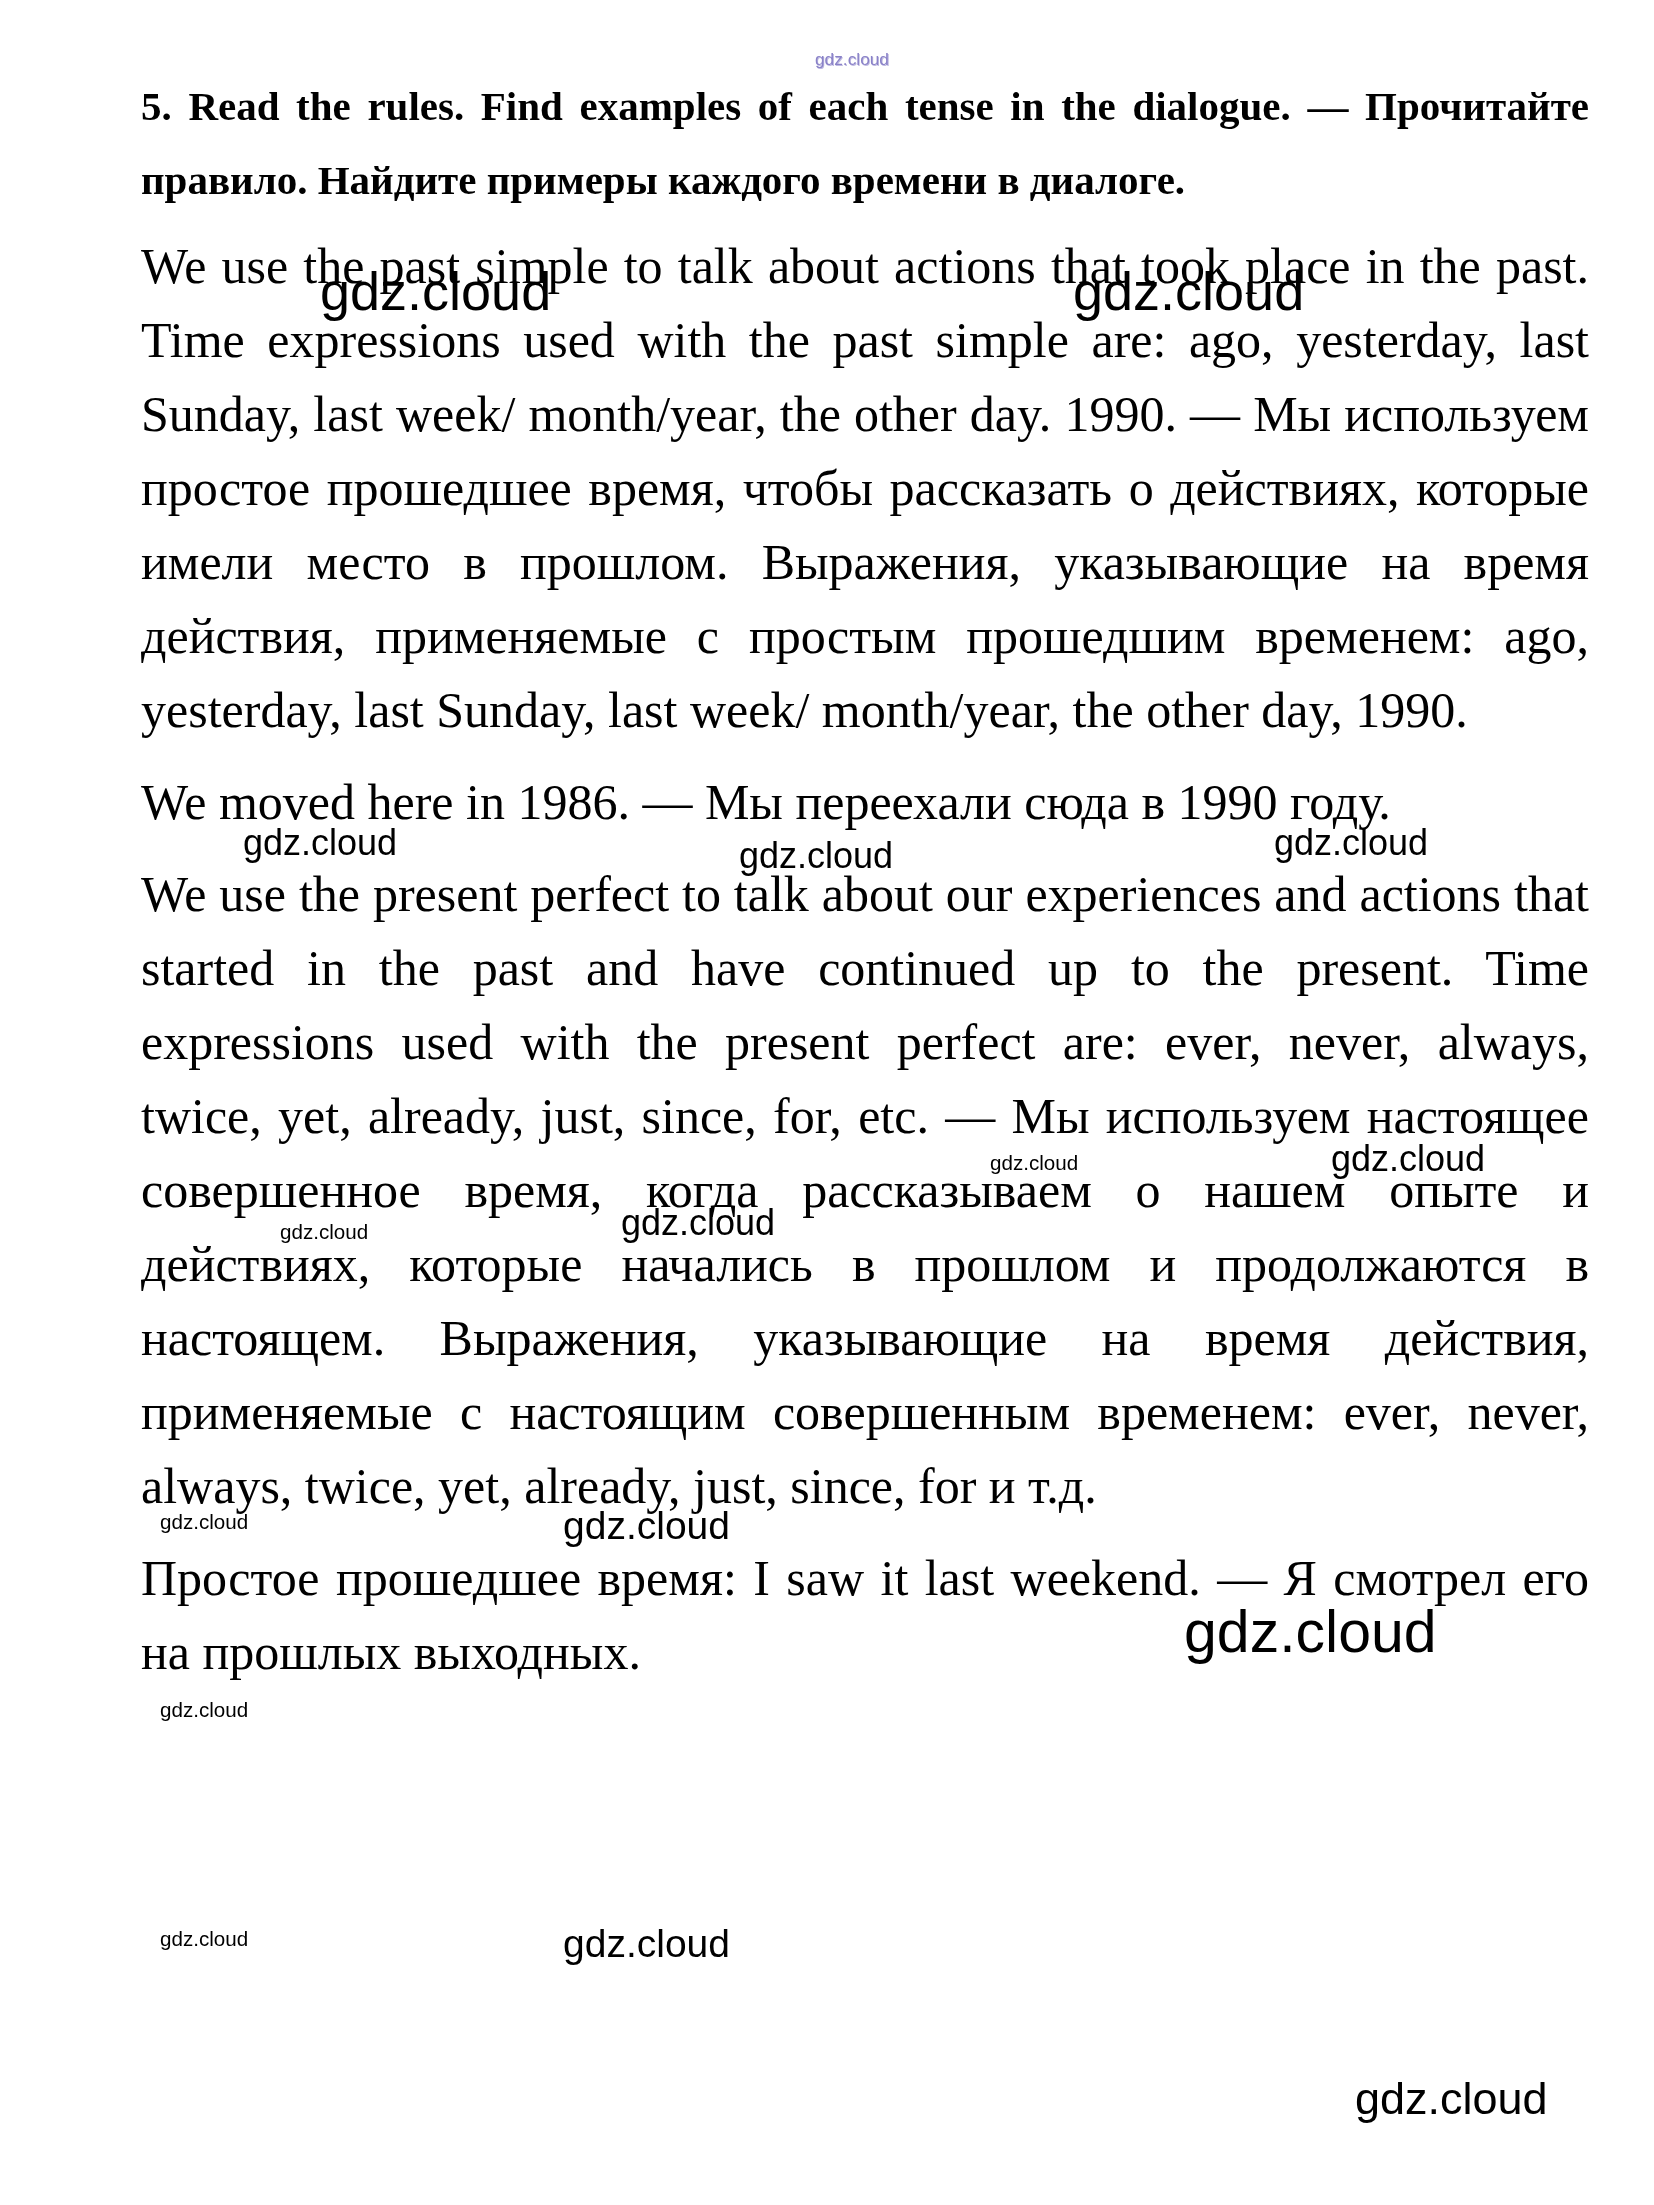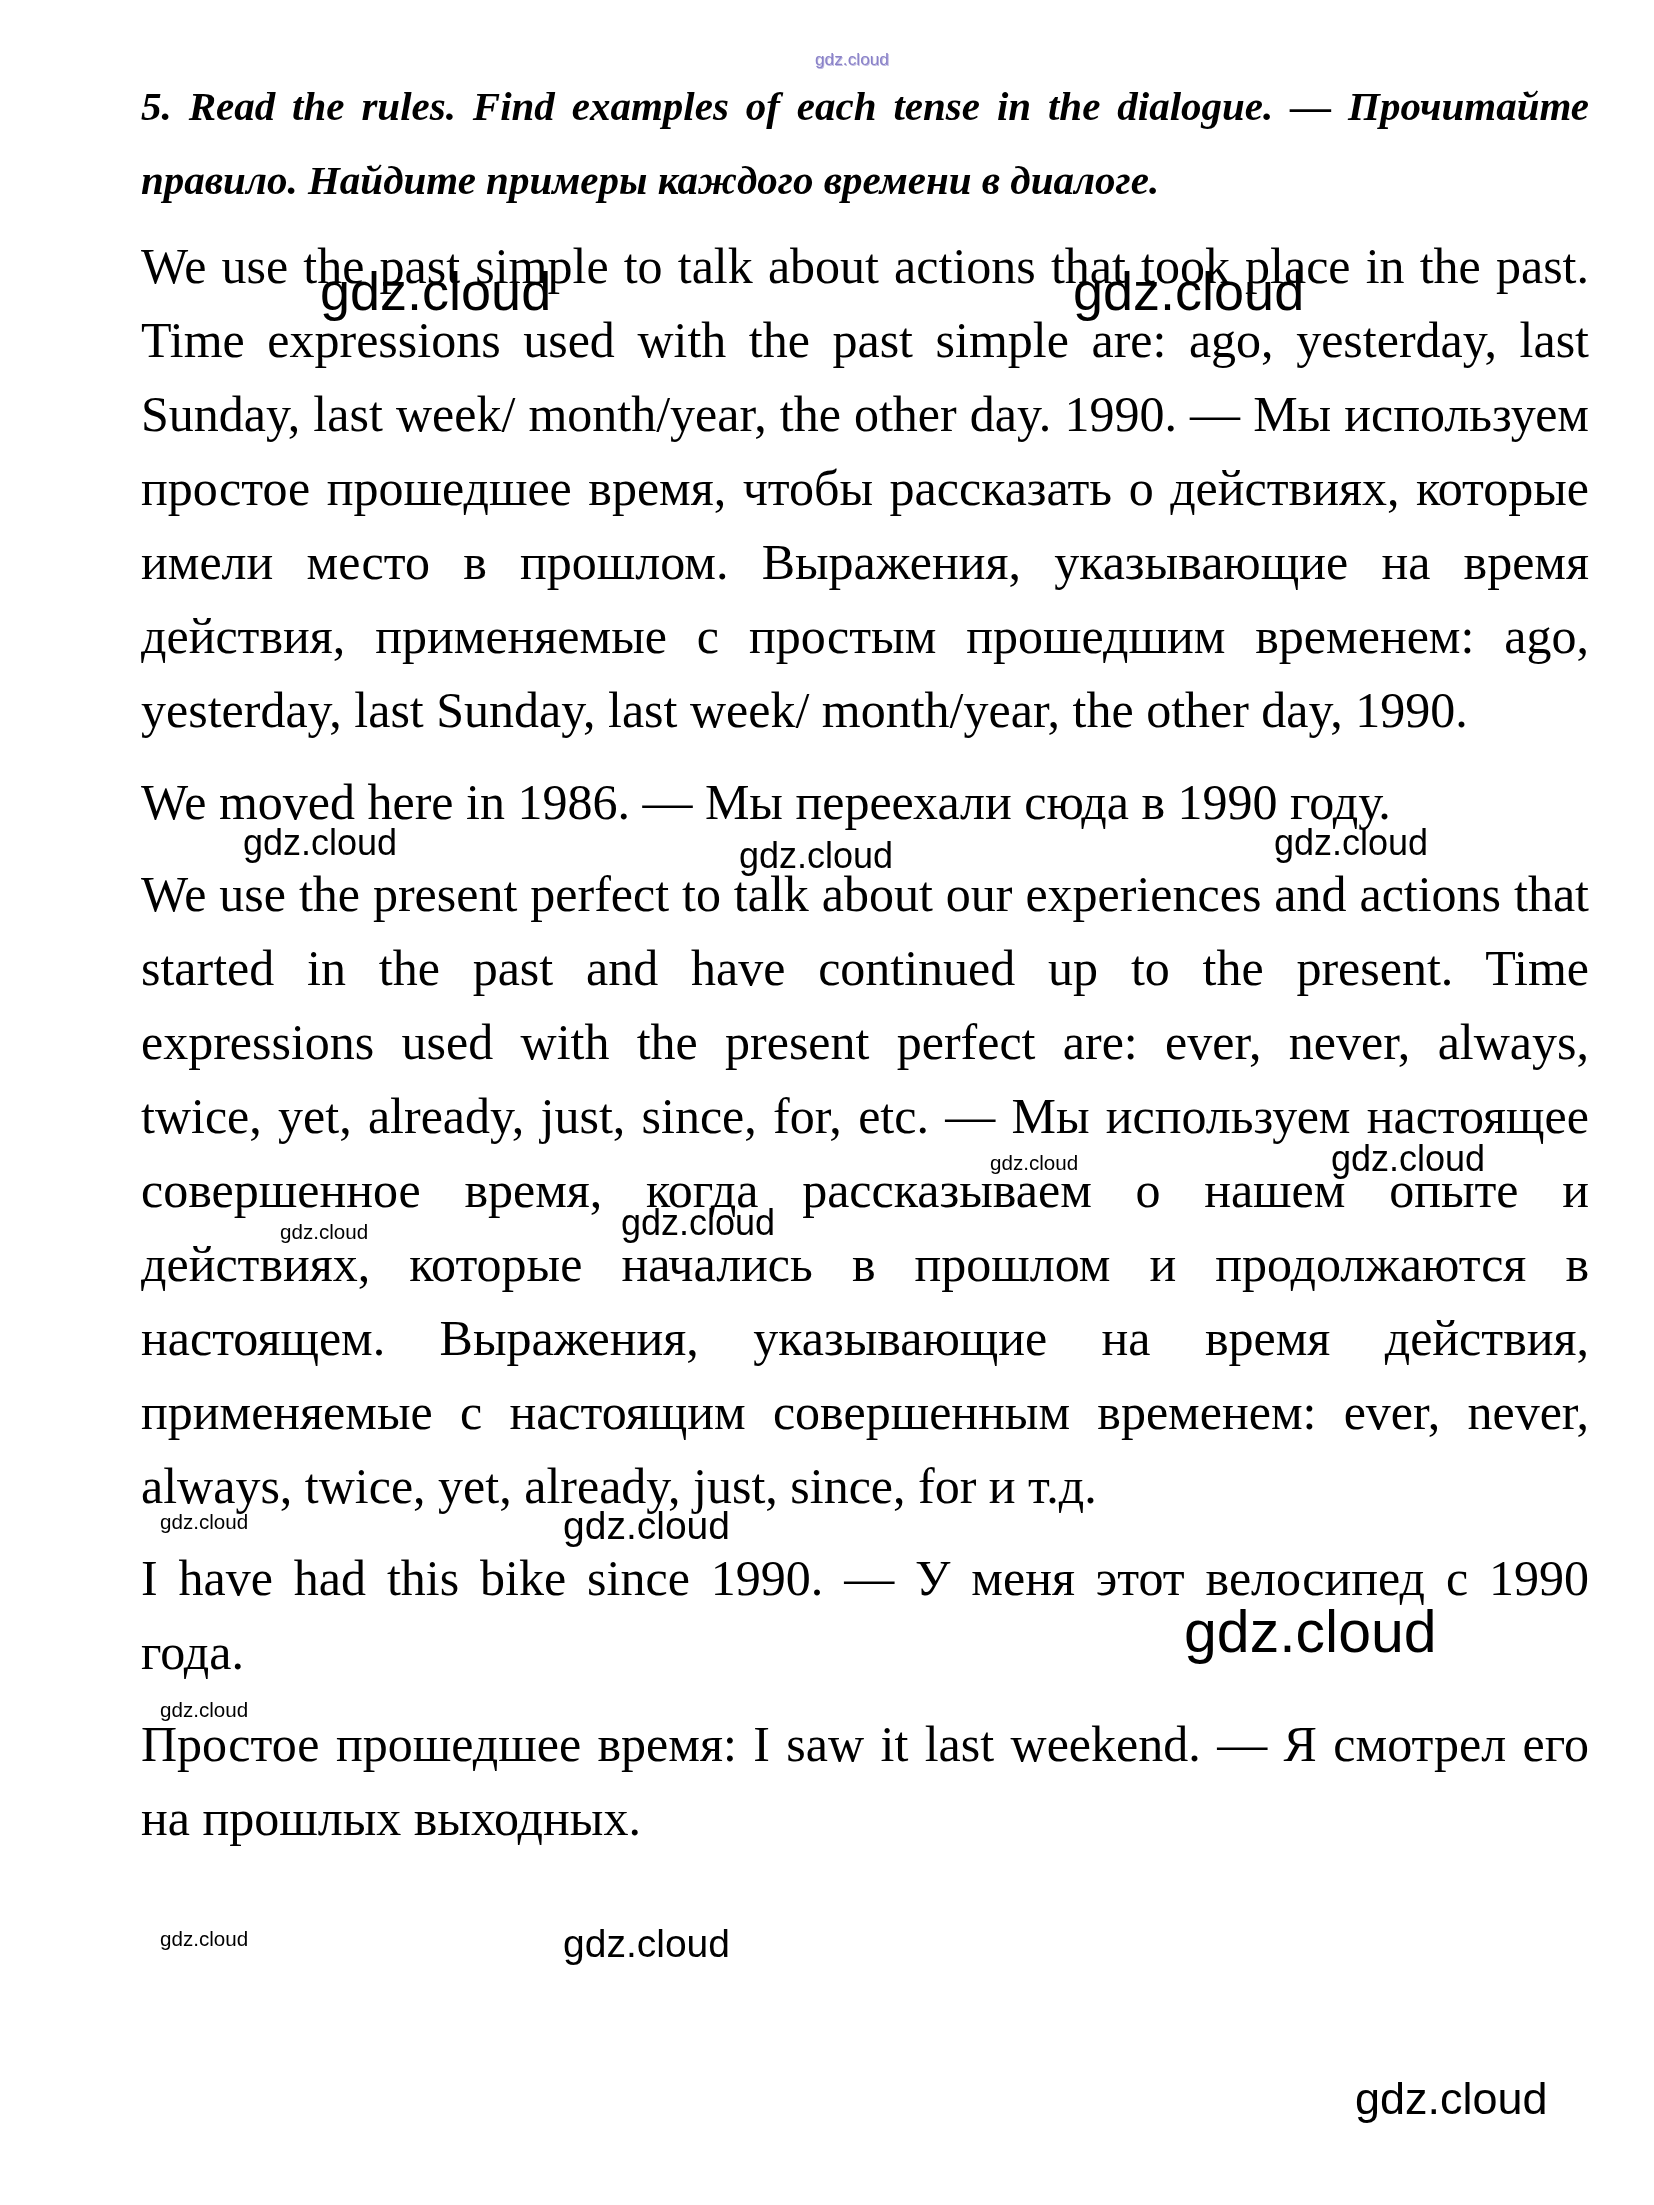--- a/index.html
+++ b/index.html
@@ -19,21 +19,20 @@
     left: 93px;
     right: 82px;
     top: 21.4px;
   }
   .heading {
     font-size: 41px;
     font-weight: bold;
     line-height: 74px;
     text-align: justify;
     margin: 0 0 11.5px 0;
-    font-style: italic;
   }
   .body-par {
     font-size: 50px;
     line-height: 74px;
     text-align: justify;
     margin: 0 0 18px 0;
   }
   
   .wm {
     position: absolute;
@@ -67,21 +66,20 @@
   .wm-p { left: 1307px; top: 2028px; font-size: 45px; }
 </style>
 </head>
 <body>
 
 <div class="content">
   <h2 class="heading">5. Read the rules. Find examples of each tense in the dialogue. — Прочитайте правило. Найдите примеры каждого времени в диалоге.</h2>
   <p class="body-par">We use the past simple to talk about actions that took place in the past. Time expressions used with the past simple are: ago, yesterday, last Sunday, last week/ month/year, the other day. 1990. — Мы используем простое прошедшее время, чтобы рассказать о действиях, которые имели место в прошлом. Выражения, указывающие на время действия, применяемые с простым прошедшим временем: ago, yesterday, last Sunday, last week/ month/year, the other day, 1990.</p>
   <p class="body-par">We moved here in 1986. — Мы переехали сюда в 1990 году.</p>
   <p class="body-par">We use the present perfect to talk about our experiences and actions that started in the past and have continued up to the present. Time expressions used with the present perfect are: ever, never, always, twice, yet, already, just, since, for, etc. — Мы используем настоящее совершенное время, когда рассказываем о нашем опыте и действиях, которые начались в прошлом и продолжаются в настоящем. Выражения, указывающие на время действия, применяемые с настоящим совершенным временем: ever, never, always, twice, yet, already, just, since, for и т.д.</p>
-  <p class="body-par">I have had this bike since 1990. — У меня этот велосипед с 1990 года.</p>
   <p class="body-par">Простое прошедшее время: I saw it last weekend. — Я смотрел его на прошлых выходных.</p>
 </div>
 
 <span class="wm wm-top">gdz.cloud</span>
 <span class="wm wm-a">gdz.cloud</span>
 <span class="wm wm-b">gdz.cloud</span>
 <span class="wm wm-c">gdz.cloud</span>
 <span class="wm wm-d">gdz.cloud</span>
 <span class="wm wm-e">gdz.cloud</span>
 <span class="wm wm-f">gdz.cloud</span>

